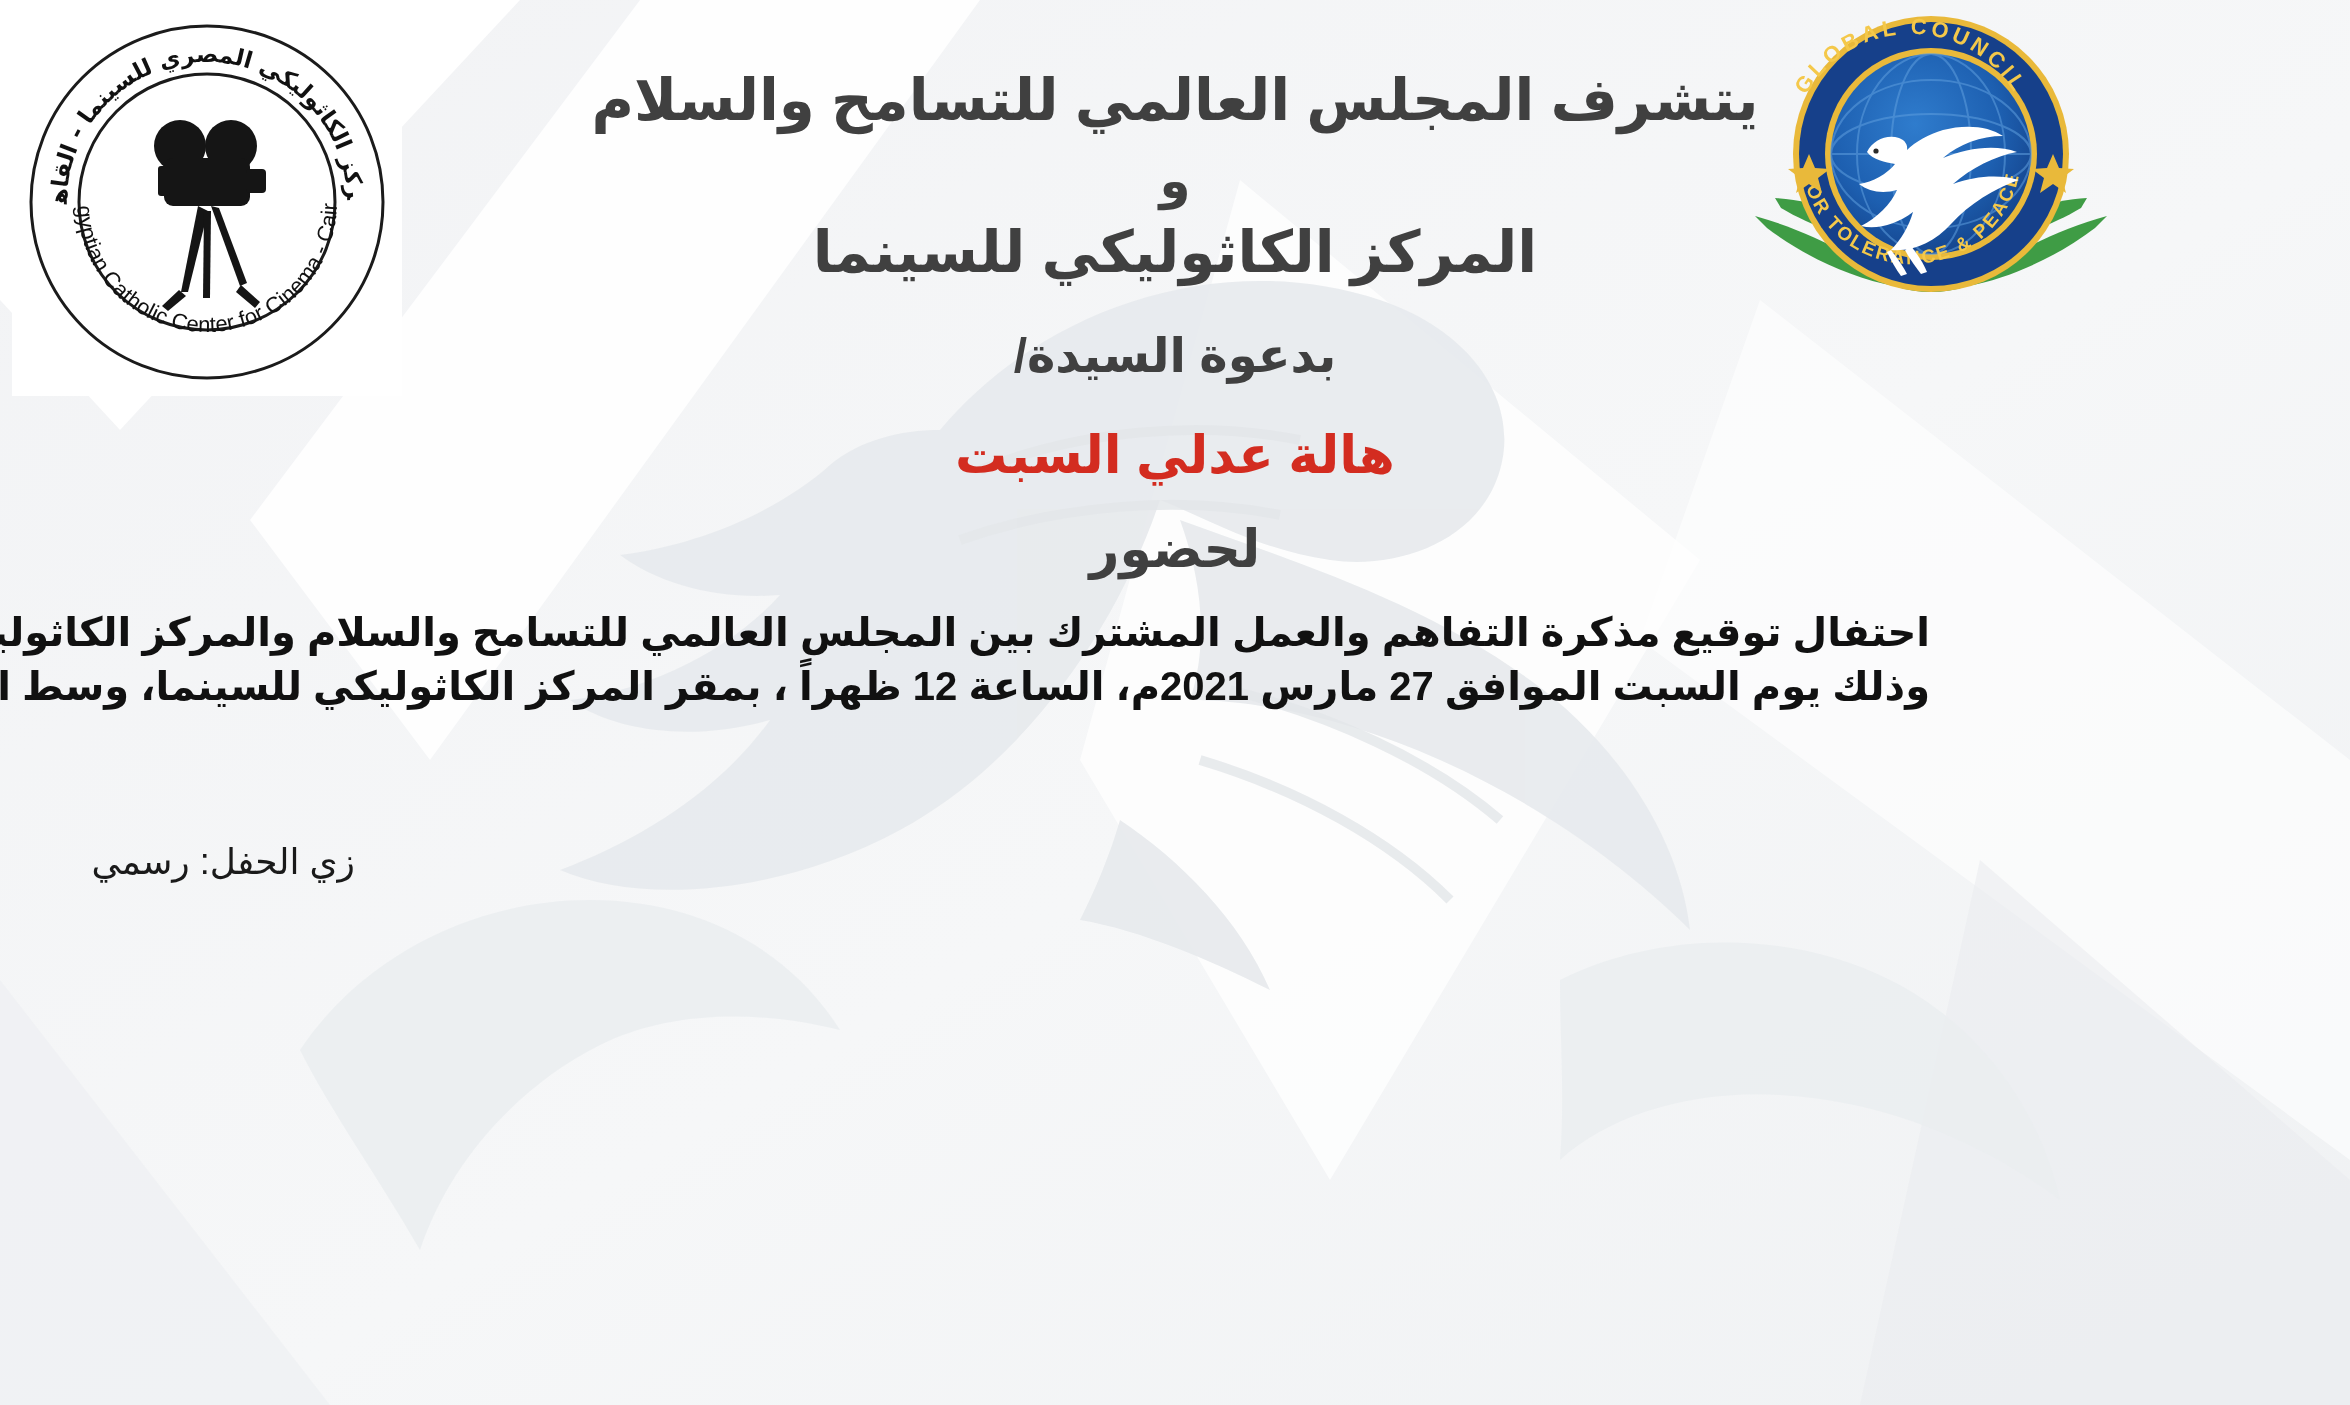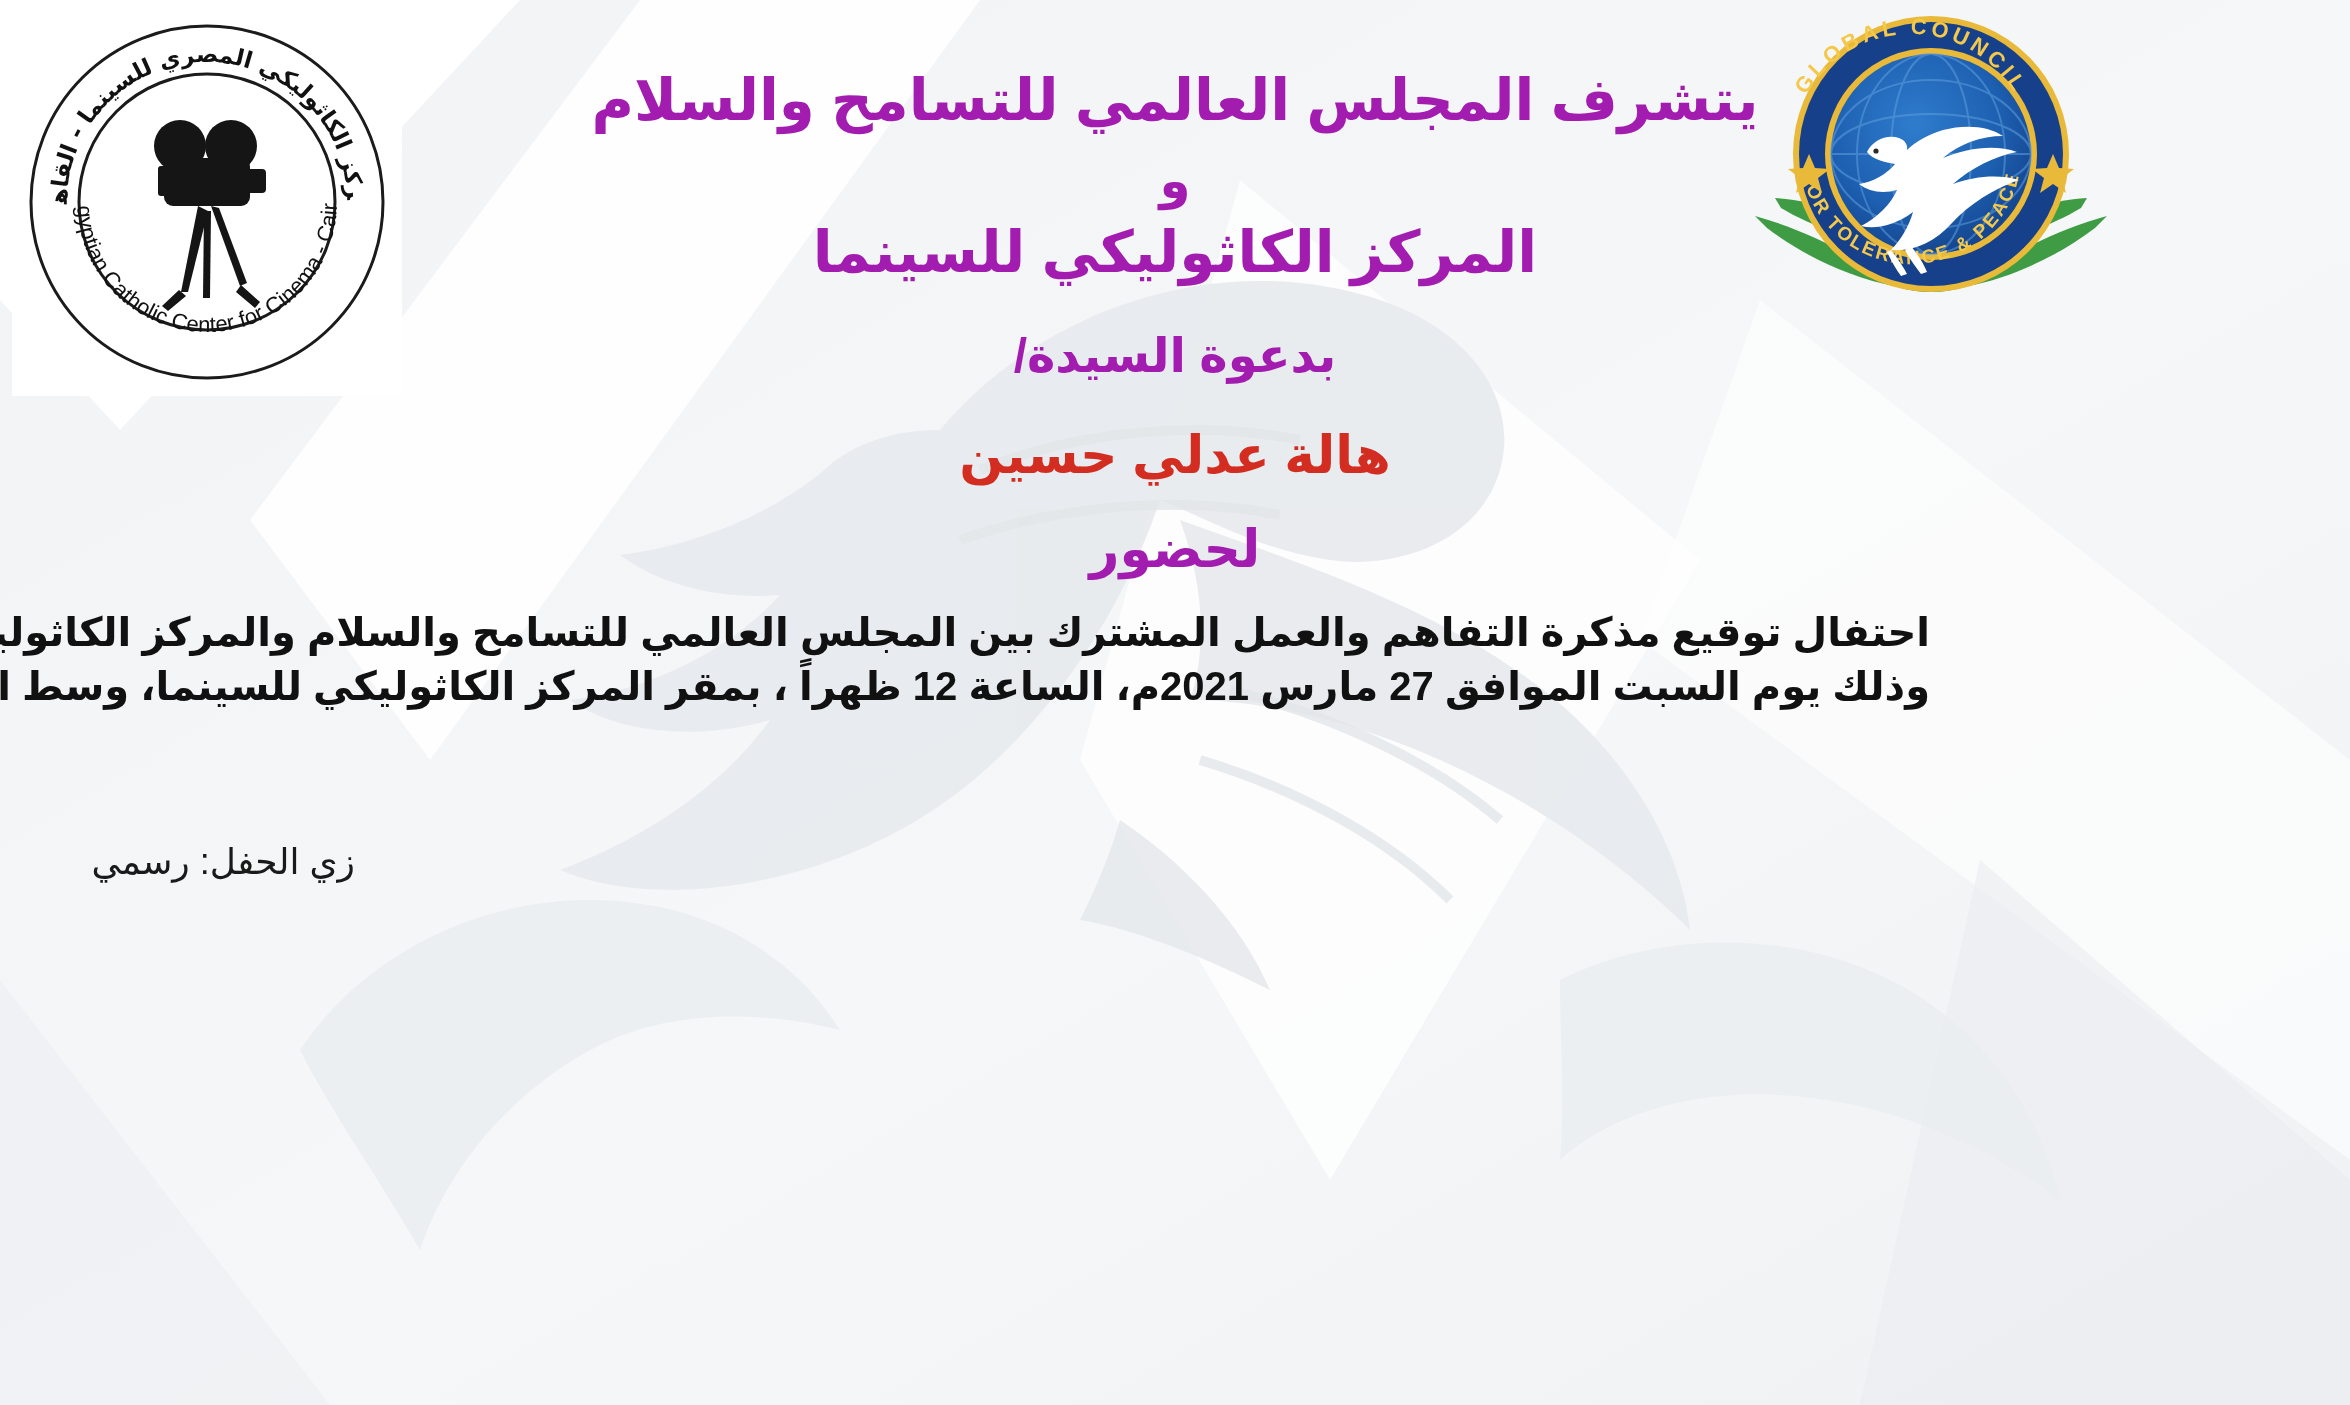--- a/index.html
+++ b/index.html
@@ -49,21 +49,21 @@
   .logo-right svg { display: block; width: 100%; height: 100%; }
 
   
   .content {
     position: absolute;
     inset: 0;
     z-index: 2;
   }
   .line {
     position: absolute;
-    color: #a21caf;
+    color: #404040;
     font-weight: bold;
     white-space: nowrap;
     letter-spacing: 0.5px;
   }
   .centered {
     left: 0;
     width: 2350px;
     text-align: center;
   }
 
@@ -272,21 +272,21 @@
   <div class="content">
 
     <div class="line centered" id="hdr1">يتشرف المجلس العالمي للتسامح والسلام</div>
 
     <div class="line centered" id="hdr2">و</div>
 
     <div class="line centered" id="hdr3">المركز الكاثوليكي للسينما</div>
 
     <div class="line centered" id="hdr4">بدعوة السيدة/</div>
 
-    <div class="line centered" id="guest">هالة عدلي  حسين</div>
+    <div class="line centered" id="guest">هالة عدلي  السبت</div>
 
     <div class="line centered" id="attend">لحضور</div>
 
     <div class="body-line" id="body1">احتفال توقيع مذكرة التفاهم والعمل المشترك بين المجلس العالمي للتسامح والسلام والمركز الكاثوليكي للسينما</div>
 
     <div class="body-line" id="body2">وذلك يوم السبت الموافق 27 مارس 2021م، الساعة 12 ظهراً ، بمقر المركز الكاثوليكي للسينما، وسط البلد، القاهرة</div>
   </div>
 
   <div class="footer" id="dress">زي الحفل: رسمي</div>
 

